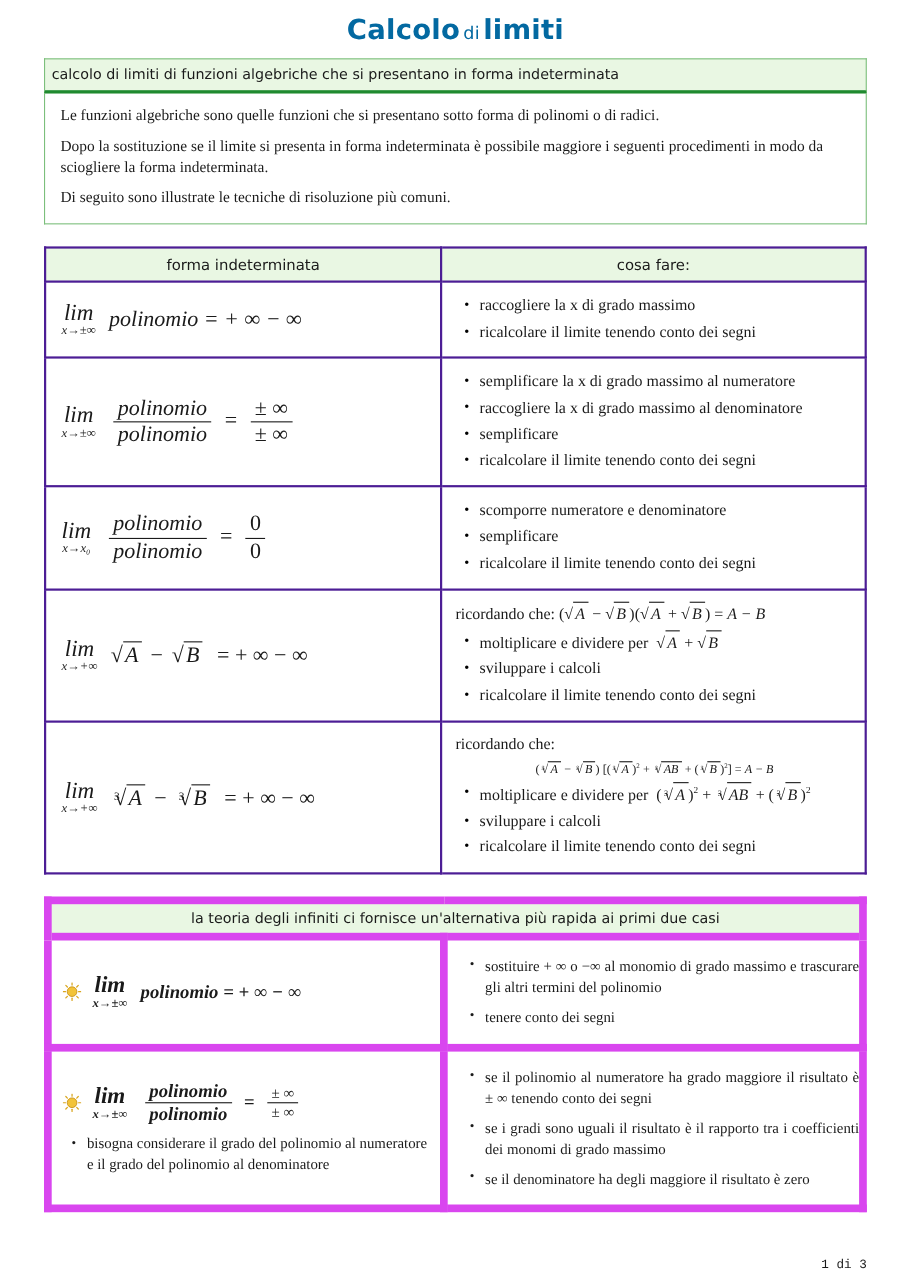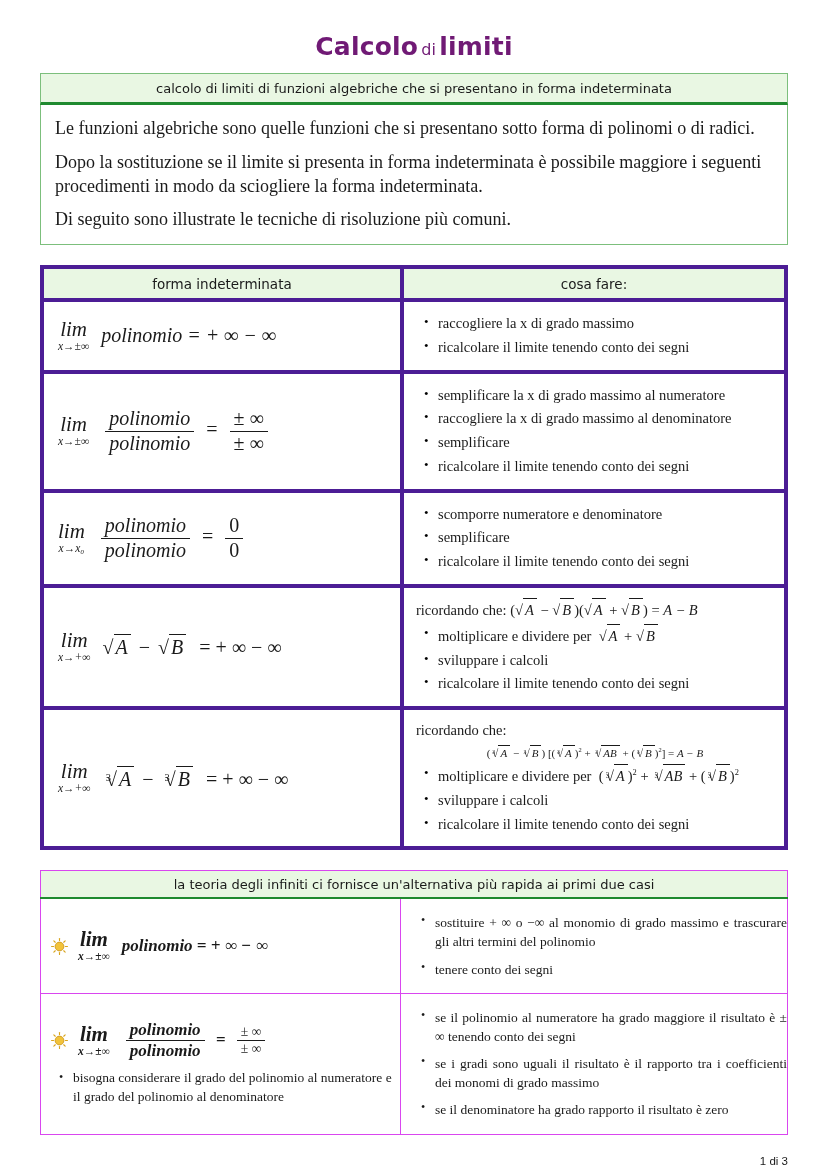--- a/index.html
+++ b/index.html
@@ -20,73 +20,72 @@
     width: 828px;
     height: 1171px;
     box-sizing: border-box;
     padding: 0 40px;
     position: relative;
   }
 
   
   .doc-title {
     text-align: center;
-    color: #701a75;
+    color: #0369a1;
     font-family: "DejaVu Sans", sans-serif;
     font-size: 25px;
     font-weight: 600;
     letter-spacing: 0.2px;
-    padding-top: 32px;
+    padding-top: 12px;
     padding-bottom: 12px;
     white-space: nowrap;
   }
   .doc-title .small-word {
     font-size: 16px;
     font-weight: 400;
     padding: 0 3px;
     vertical-align: baseline;
   }
 
   
   .banner {
     background: #e9f7e3;
     border: 1px solid #7cbf7c;
     border-bottom: 3px solid #1f8a2f;
-    text-align: center;
     font-family: "DejaVu Sans", sans-serif;
     font-size: 13px;
     color: #1a1a1a;
     padding: 7px 6px 6px;
     box-sizing: border-box;
   }
 
   
   .intro {
     border: 1px solid #7cbf7c;
     border-top: none;
     padding: 12px 14px 10px;
     box-sizing: border-box;
     margin-bottom: 20px;
   }
   .intro p {
     margin: 0 0 10px 0;
-    font-size: 18px;
+    font-size: 14px;
     line-height: 1.32;
   }
   .intro p:last-child { margin-bottom: 2px; }
 
   
   table.grid {
     border-collapse: collapse;
     width: 100%;
     table-layout: fixed;
     margin-bottom: 20px;
   }
   table.grid th, table.grid td {
-    border: 4px solid #4c1d95;
+    border: 2px solid #4c1d95;
     vertical-align: middle;
     box-sizing: border-box;
   }
   table.grid th {
     background: #e9f7e3;
     font-family: "DejaVu Sans", sans-serif;
     font-weight: 400;
     font-size: 13.5px;
     padding: 7px 4px 6px;
     text-align: center;
@@ -209,21 +208,21 @@
     vertical-align: super;
   }
 
   
   table.grid2 {
     border-collapse: collapse;
     width: 100%;
     table-layout: fixed;
   }
   table.grid2 td, table.grid2 th {
-    border: 1px solid #d946ef;
+    border: 7px solid #d946ef;
     box-sizing: border-box;
     vertical-align: middle;
   }
   table.grid2 th.banner-row {
     background: #e9f7e3;
     font-family: "DejaVu Sans", sans-serif;
     font-weight: 400;
     font-size: 13px;
     padding: 6px 4px 5px;
     text-align: center;
@@ -280,22 +279,22 @@
     content: "\2022";
     position: absolute;
     left: -14px;
     top: 0;
     font-size: 12px;
   }
 
   .footer {
     position: absolute;
     right: 40px;
-    bottom: 4px;
-    font-family: Liberation Sans, sans-serif;
+    bottom: 14px;
+    font-family: Liberation Mono, monospace;
     font-size: 11.5px;
     color: #1a1a1a;
   }
 </style>
 </head>
 <body>
 
 <div class="page">
 
   <div class="doc-title">
@@ -552,21 +551,21 @@
             </span>
           </div>
           <ul class="sub-note">
             <li>bisogna considerare il grado del polinomio al numeratore e il grado del polinomio al denominatore</li>
           </ul>
         </td>
         <td class="action-cell2">
           <ul class="acts2">
             <li>se il polinomio al numeratore ha grado maggiore il risultato è ± ∞ tenendo conto dei segni</li>
             <li>se i gradi sono uguali il risultato è il rapporto tra i coefficienti dei monomi di grado massimo</li>
-            <li>se il denominatore ha grado rapporto il risultato è zero</li>
+            <li>se il denominatore ha degli maggiore il risultato è zero</li>
           </ul>
         </td>
       </tr>
     </tbody>
   </table>
 
   <div class="footer">1 di 3</div>
 </div>
 
 </body></html>

